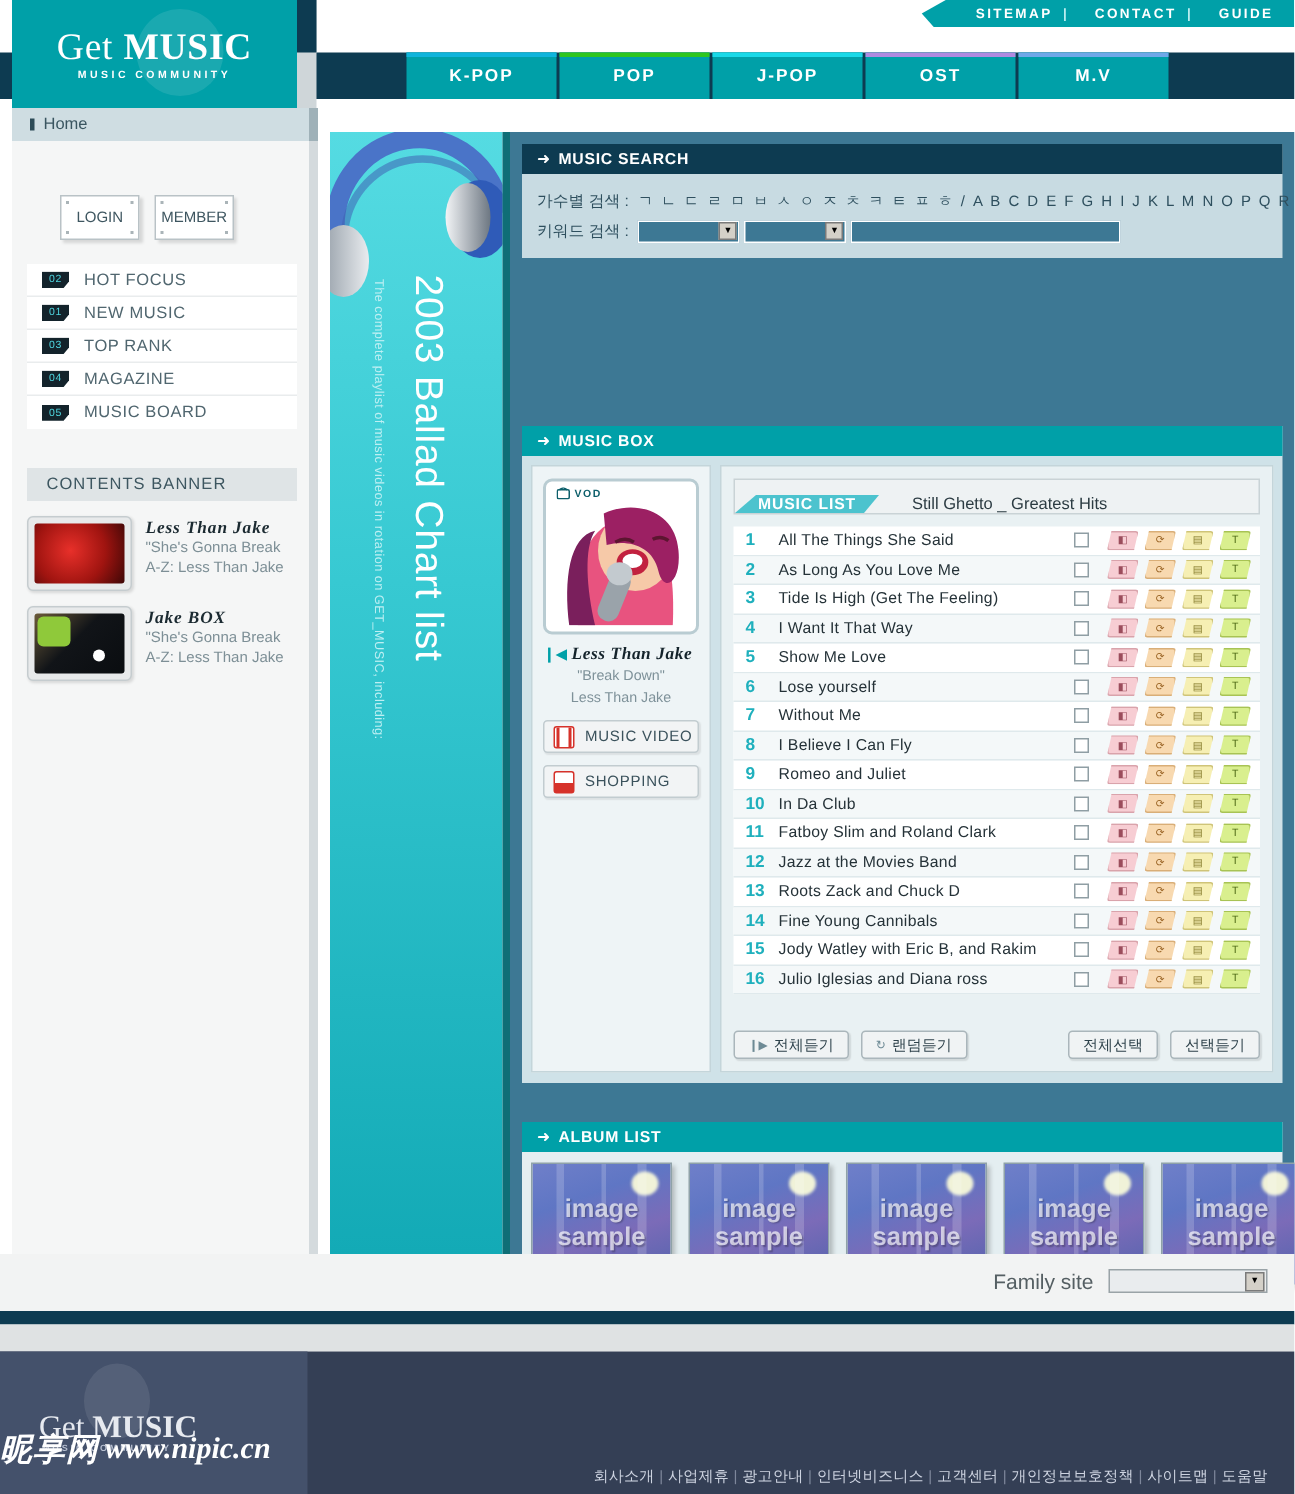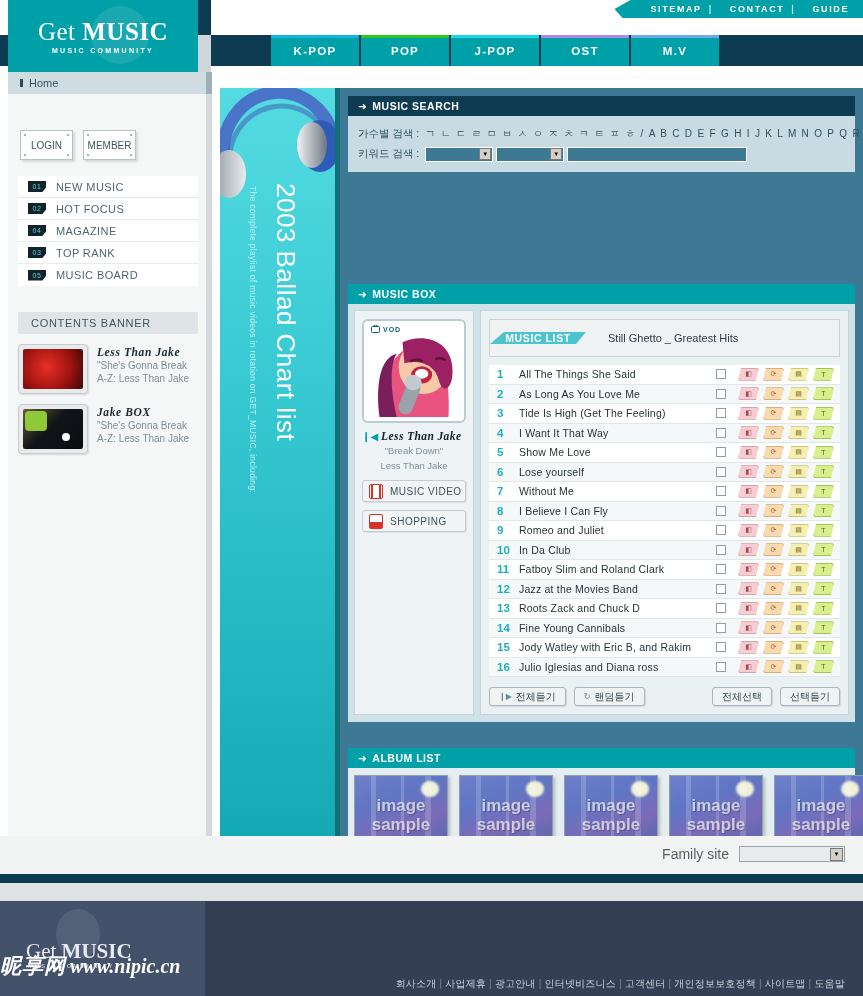--- a/index.html
+++ b/index.html
@@ -23,21 +23,21 @@
     font-size:9px; letter-spacing:1.6px; font-weight:bold;
     clip-path: polygon(16px 0, 100% 0, 100% 100%, 100% 100%, 8px 100%, 0 50%);
   }
   #utility-nav .u-sep { color:#bdeef0; }
   #utility-nav .u-link { cursor:pointer;margin-left:10px; }
 
   
   #nav-strip { position:absolute; left:0; top:35px; width:863px; height:31px; background:#0d3b51; }
   #nav-items { position:absolute; left:271px; top:35px; height:31px; display:flex; }
   .nav-item {
-    width:88px; height:31px; background:#00a0a8; color:#ffffff;
+    width:100px; height:31px; background:#00a0a8; color:#ffffff;
     display:flex; align-items:center; justify-content:center;
     font-size:11.5px; font-weight:bold; letter-spacing:1.3px;
     margin-right:2px; cursor:pointer; position:relative;
   }
   .nav-item .topbar { position:absolute; left:0; top:0; width:100%; height:3px; }
 
   
   #logo-block {
     position:absolute; left:8px; top:0; width:190px; height:72px;
     background:#00a0a8; color:#ffffff;
@@ -63,21 +63,21 @@
   #teal-diag {
     position:absolute; left:8px; top:94px; width:198px; height:55px;
     background:#00a0a8;
     clip-path: polygon(0 0, 198px 0, 198px 5px, 0 55px);
   }
 
   
   #sidebar { position:absolute; left:8px; top:94px; width:198px; height:742px; background:#f5f6f6; }
   #sidebar-shadow { position:absolute; left:206px; top:94px; width:6px; height:742px; background:#d4dadd; }
 
-  #auth-buttons { position:absolute; left:12px; top:36px; display:flex; gap:10px;justify-content:space-between; }
+  #auth-buttons { position:absolute; left:32px; top:36px; display:flex; gap:10px;justify-content:space-between; }
   .auth-btn {
     width:53px; height:30px; background:#ffffff; border:1px solid #b9c2c6;
     box-shadow:2px 2px 2px rgba(0,0,0,0.13);
     display:flex; align-items:center; justify-content:center;
     font-size:10px; color:#3e5660; cursor:pointer; position:relative;
   }
   .auth-btn .pin { position:absolute; width:2px; height:2px; background:#aab4b8; }
   .auth-btn .p1{left:3px;top:3px;} .auth-btn .p2{right:3px;top:3px;}
   .auth-btn .p3{left:3px;bottom:3px;} .auth-btn .p4{right:3px;bottom:3px;}
 
@@ -192,21 +192,21 @@
   }
   .vod-btn .ico::before, .vod-btn .ico::after {
     content:''; position:absolute; width:2px; height:100%; top:0; background:#d6322a;
   }
   .vod-btn .ico::before { left:1px; } .vod-btn .ico::after { right:1px; }
   .vod-btn.shop .ico::before, .vod-btn.shop .ico::after { display:none; }
   .vod-btn.shop .ico { background:linear-gradient(#fff 0 55%, #d6322a 55% 100%); }
   .vod-btn .lbl { font-size:10px; color:#3b525c; letter-spacing:0.5px; }
 
   #list-col { flex:1; margin-left:6px; background:#e9f1f3; border:1px solid #c4d5da; padding:8px; position:relative; }
-  #list-tabbar { height:38px; background:#eef2f3; border:1px solid #c9d3d6; display:flex; align-items:center; }
+  #list-tabbar { height:24px; background:#eef2f3; border:1px solid #c9d3d6; display:flex; align-items:flex-end; }
   #list-tab {
     width:96px; background:#4cc3ce; color:#ffffff; font-size:10.5px; font-weight:bold; letter-spacing:0.6px;
     display:flex; align-items:center; justify-content:center;
     clip-path: polygon(14px 0, 100% 0, 86px 100%, 0 100%); cursor:pointer;
   }
   #list-title { flex:1; display:flex; align-items:center; padding-left:22px; font-size:11px; color:#2b3b42; }
 
   #track-table { margin-top:8px; background:#ffffff; }
   .track-row {
     height:19.5px; display:flex; align-items:center; border-bottom:1px solid #dfe9ec;
@@ -363,34 +363,34 @@
       <span class="pin p1"></span>
         <span class="pin p2"></span>
         <span class="pin p3"></span>
         <span class="pin p4"></span>
       <span>MEMBER</span>
     </div>
   </div>
 
   <div id="music-contents">
     <div class="menu-row">
+      <span class="numbox">02</span>
+      <span class="menu-label">HOT FOCUS</span>
+    </div>
+    <div class="menu-row">
       <span class="numbox">01</span>
       <span class="menu-label">NEW MUSIC</span>
     </div>
     <div class="menu-row">
-      <span class="numbox">02</span>
-      <span class="menu-label">HOT FOCUS</span>
+      <span class="numbox">03</span>
+      <span class="menu-label">TOP RANK</span>
     </div>
     <div class="menu-row">
       <span class="numbox">04</span>
       <span class="menu-label">MAGAZINE</span>
-    </div>
-    <div class="menu-row">
-      <span class="numbox">03</span>
-      <span class="menu-label">TOP RANK</span>
     </div>
     <div class="menu-row">
       <span class="numbox">05</span>
       <span class="menu-label">MUSIC BOARD</span>
     </div>
   </div>
 
   <div id="contents-banner">
     <div class="panel-head">CONTENTS BANNER</div>
 

